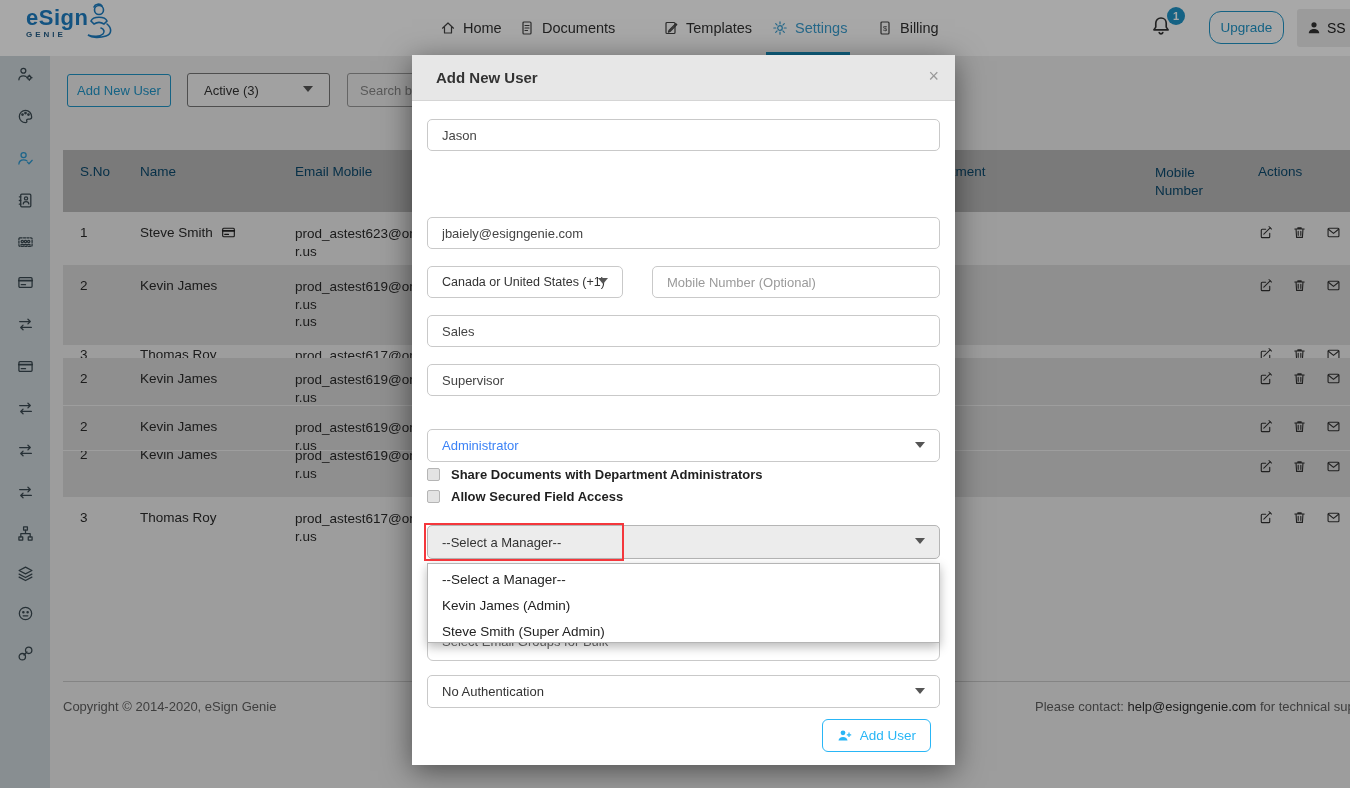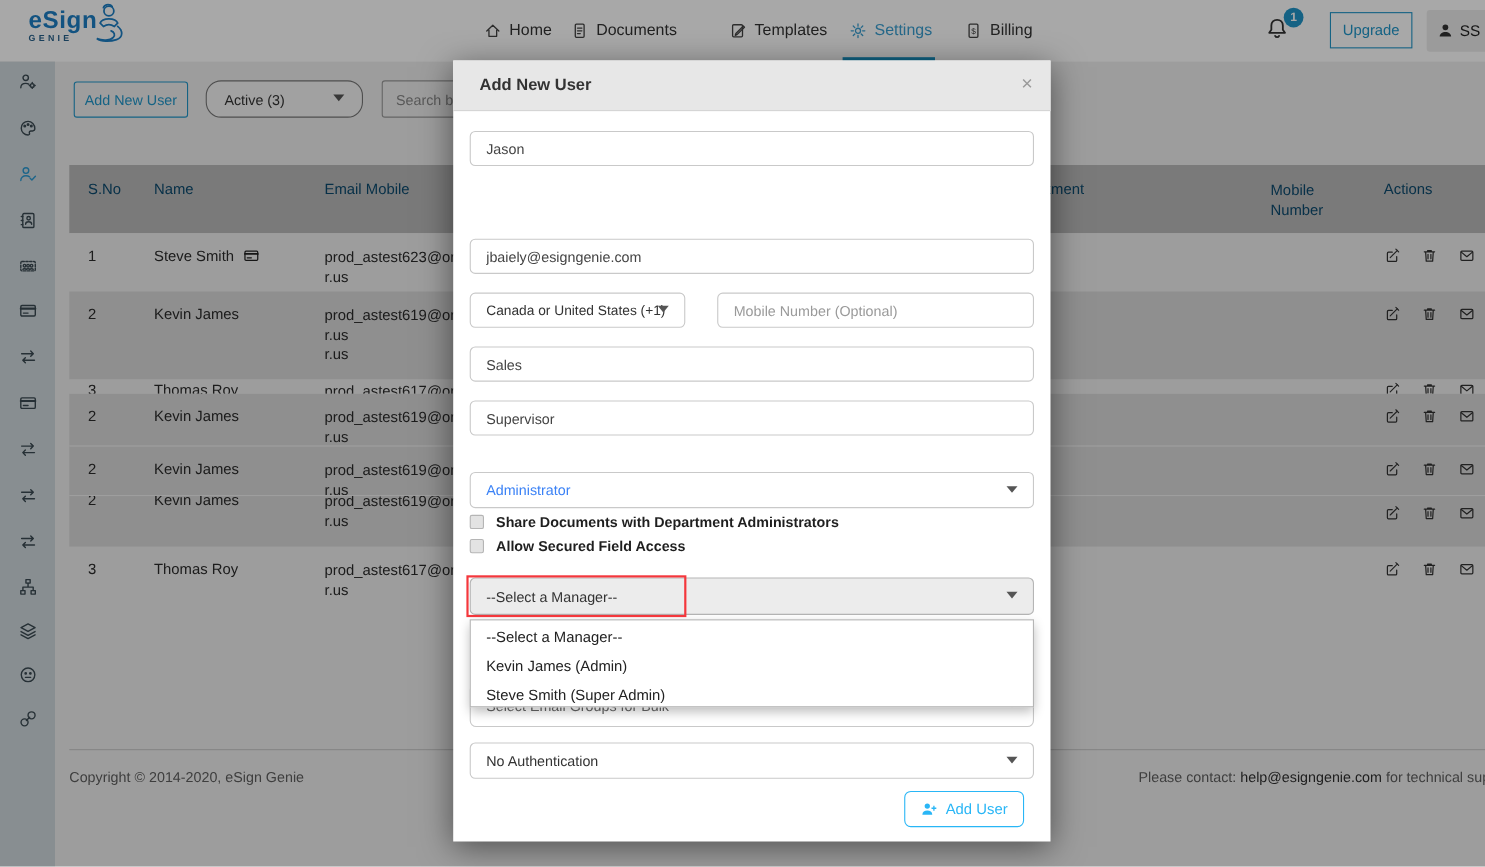--- a/index.html
+++ b/index.html
@@ -13,33 +13,33 @@
   .logo-sub{font-size:8px;font-weight:700;color:#27608a;letter-spacing:3px;margin-top:2px}
   .logo-genie{position:absolute;left:56px;top:-4px;color:#1d7fc4}
   .logo-genie svg{width:34px;height:40px}
   .nav-item{position:absolute;top:0;height:56px;display:flex;align-items:center;gap:7px;font-size:14.5px;color:#333;cursor:pointer;text-decoration:none}
   .nav-item .icon{font-size:16px;color:#444;display:flex}
   .nav-item.active{color:#3b9fd1}
   .nav-item.active .icon{color:#3b9fd1}
   .nav-underline{position:absolute;bottom:0;left:766px;width:84px;height:4px;background:#1793c4}
   .bell{position:absolute;left:1150px;top:15px;font-size:22px;color:#333;cursor:pointer}
   .badge{position:absolute;left:1167px;top:7px;width:18px;height:18px;border-radius:50%;background:#2095c8;color:#fff;font-size:11px;font-weight:700;display:flex;align-items:center;justify-content:center}
-  .upgrade-btn{position:absolute;left:1209px;top:11px;width:75px;height:33px;border:1px solid #2196c9;border-radius:0;background:transparent;color:#2196c9;font-size:13.5px;cursor:pointer}
+  .upgrade-btn{position:absolute;left:1209px;top:11px;width:75px;height:33px;border:1px solid #2196c9;border-radius:12px;background:transparent;color:#2196c9;font-size:13.5px;cursor:pointer}
   .user-chip{position:absolute;left:1297px;top:9px;width:70px;height:38px;background:#ececec;border-radius:3px;display:flex;align-items:center;gap:5px;padding-left:9px;font-size:14px;color:#222;cursor:pointer}
   .user-chip .icon{font-size:16px;color:#333;display:flex}
 
   
   .sidebar{position:absolute;top:56px;left:0;width:50px;bottom:0;background:#cfd8dc;z-index:1}
   .sb-icon{position:absolute;left:0;width:50px;display:flex;justify-content:center;font-size:17px;color:#3b4a52;cursor:pointer}
   .sb-icon.active{color:#2d9ad2}
 
   
   .main{position:absolute;left:50px;top:56px;right:0;bottom:0;z-index:1}
   .tb-add{position:absolute;left:17px;top:18px;width:104px;height:33px;border:1px solid #2196c9;border-radius:3px;background:transparent;color:#2196c9;font-size:13px;cursor:pointer}
-  .tb-filter{position:absolute;left:137px;top:17px;width:143px;height:34px;border:1px solid #777;border-radius:14px;background:#f4f4f4;font-size:13px;color:#333;display:flex;align-items:center;padding-left:16px;cursor:pointer}
+  .tb-filter{position:absolute;left:137px;top:17px;width:143px;height:34px;border:1px solid #777;border-radius:3px;background:#f4f4f4;font-size:13px;color:#333;display:flex;align-items:center;padding-left:16px;cursor:pointer}
   .tb-filter .sel-caret{right:16px}
   .tb-search{position:absolute;left:297px;top:17px;width:160px;height:34px;border:1px solid #999;border-radius:3px;background:transparent;font-size:13px;color:#333;padding-left:12px;outline:none}
   .tb-search::placeholder{color:#888}
 
   
   .table{position:absolute;left:13px;right:0;top:94px}
   .thead{position:relative;height:62px;background:#b9b9b9}
   .trow{position:relative;background:#efefef;overflow:hidden}
   .trow.dark{background:#d9d9d9}
   .trow.sep{border-top:1px solid #f0f0f0}

